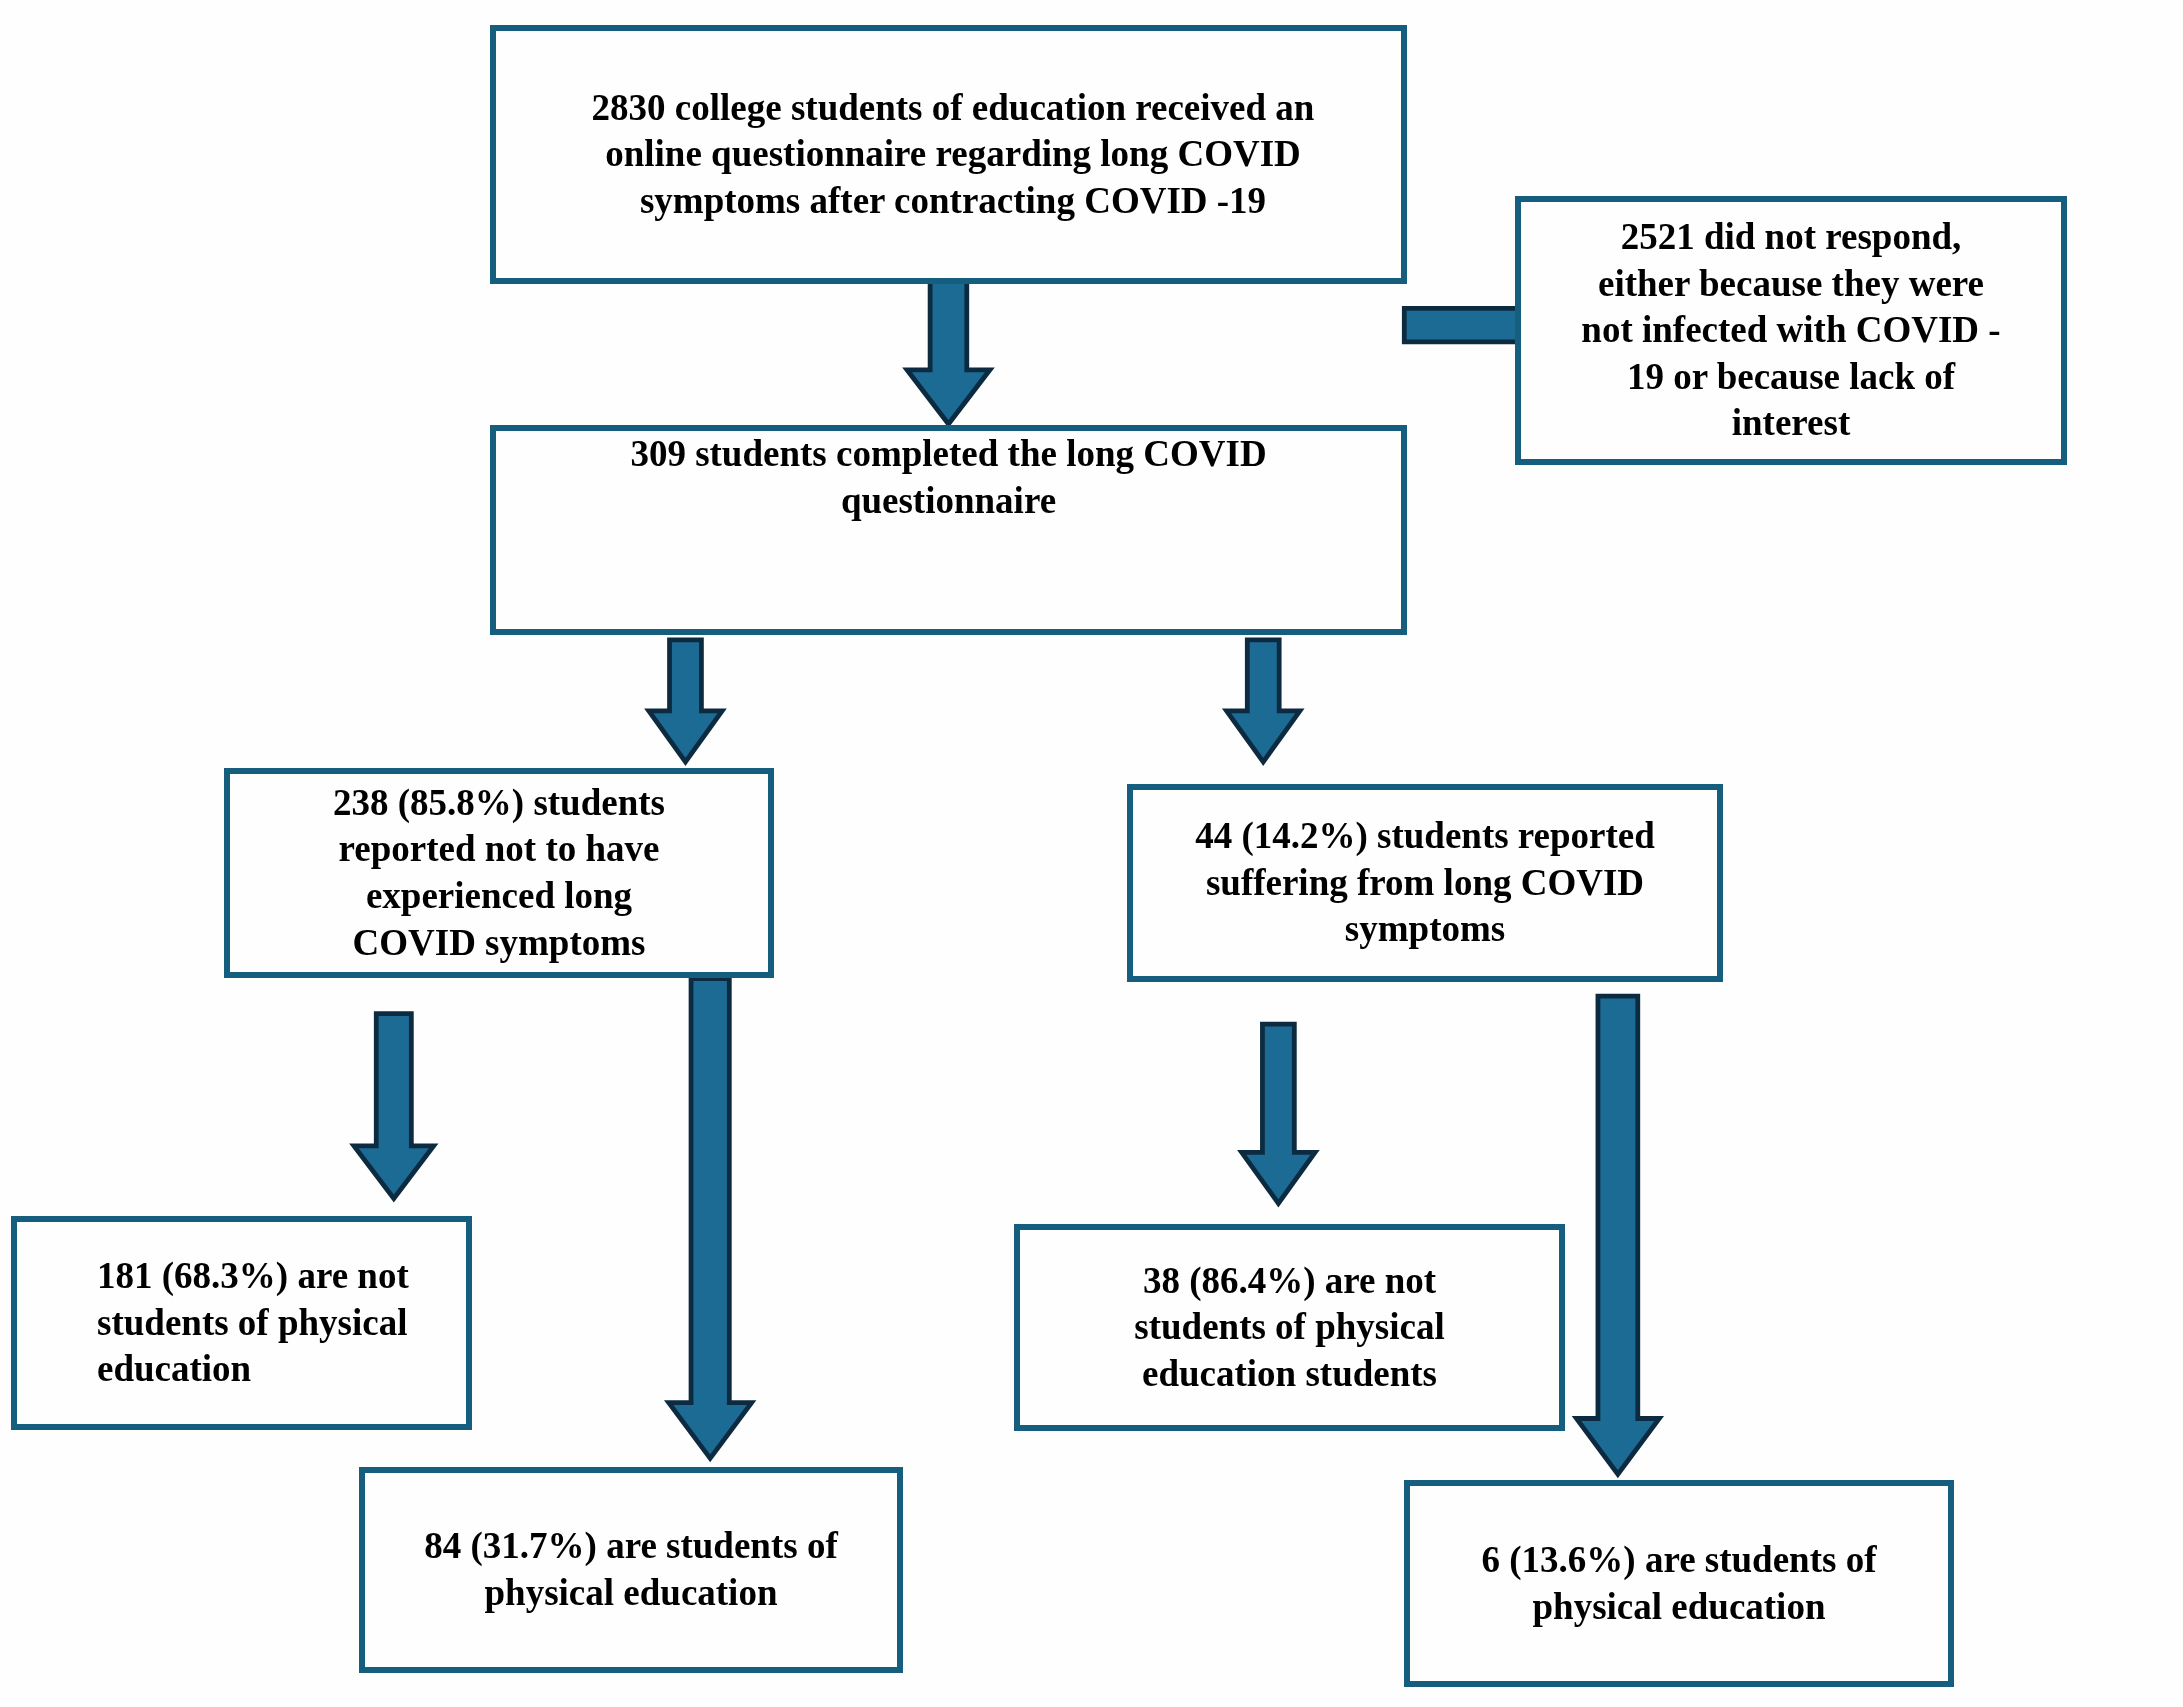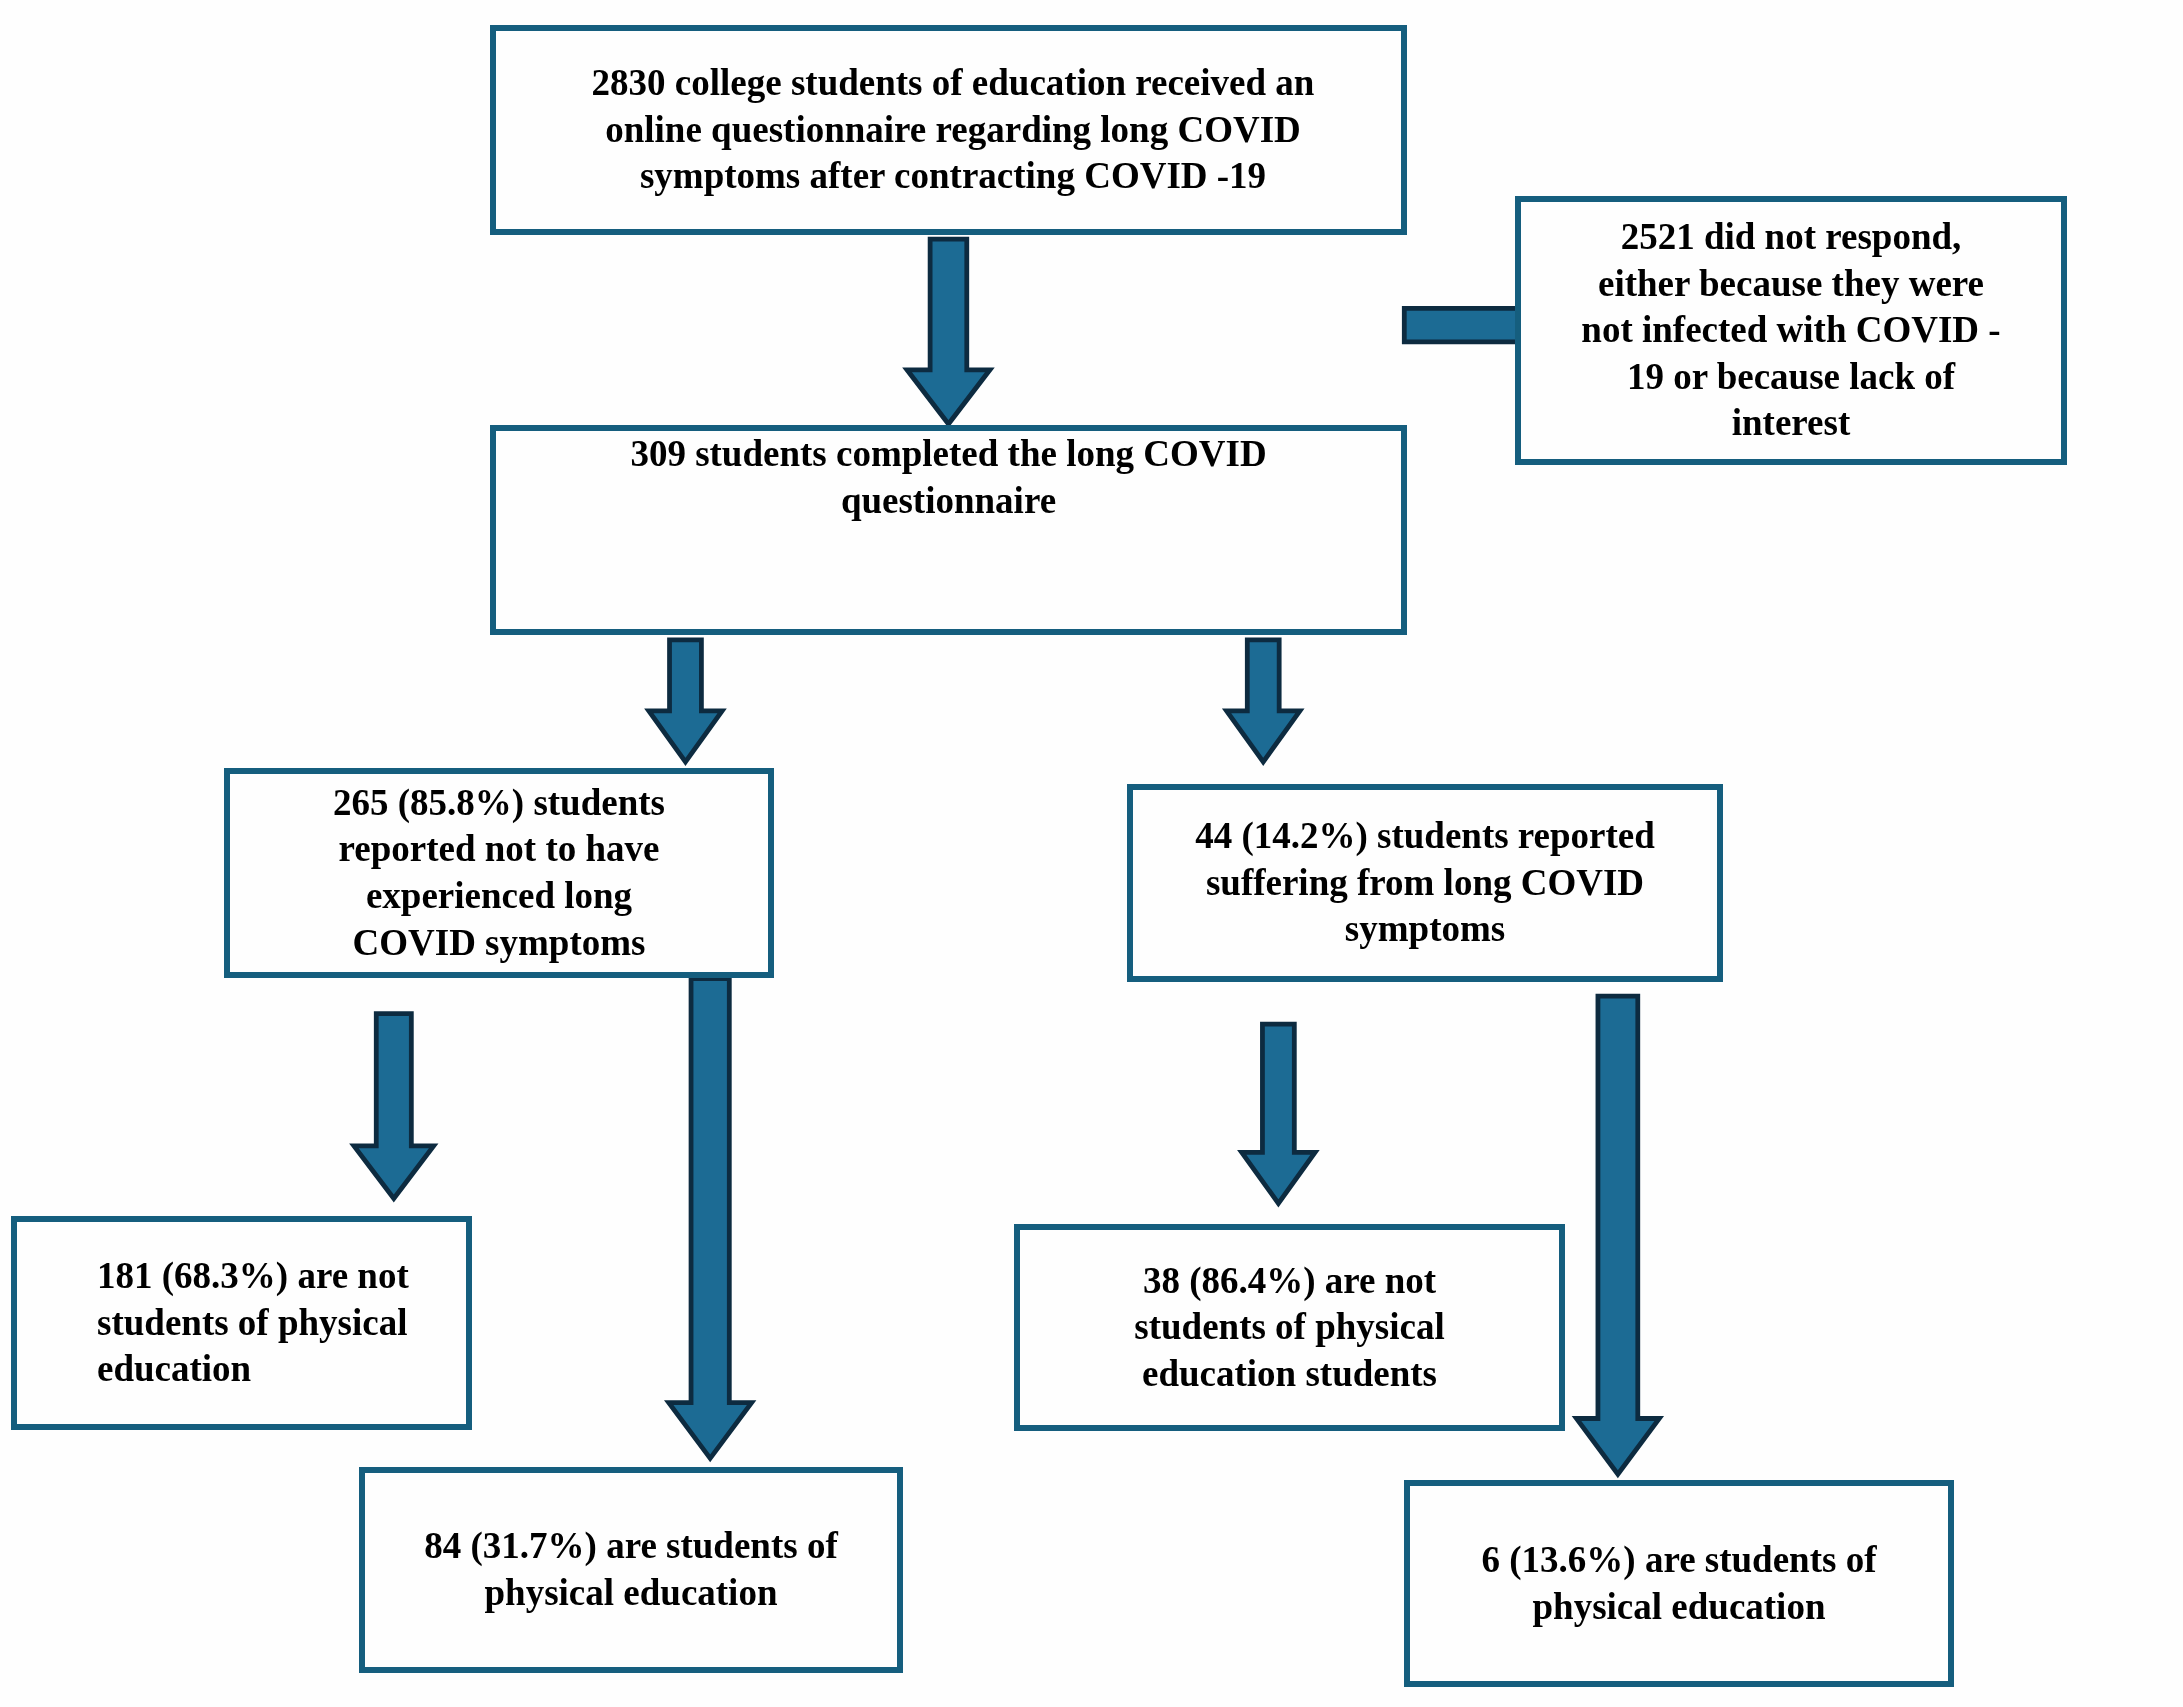--- a/index.html
+++ b/index.html
@@ -31,21 +31,21 @@
     font-weight: bold;
     font-size: 37px;
     line-height: 1.26;
     display: flex;
     align-items: center;
     justify-content: center;
     text-align: center;
   }
   .node .node-text { white-space: pre-line; width: 100%; padding: 0 11px; }
   
-  #n-received      { left: 490px;  top: 25px;   width: 917px; height: 210px; padding-left: 9px; }
+  #n-received      { left: 490px;  top: 25px;   width: 917px; height: 259px; padding-left: 9px; }
   #n-no-response   { left: 1515px; top: 196px;  width: 552px;  height: 269px; }
   #n-completed     { left: 490px;  top: 425px;  width: 917px; height: 210px;
                      align-items: flex-start; }
   #n-no-symptoms   { left: 224px;  top: 768px;  width: 550px;  height: 210px; }
   #n-symptoms      { left: 1127px; top: 784px;  width: 596px;  height: 198px; }
   #n-not-pe-left   { left: 11px;   top: 1216px; width: 461px;  height: 214px;
                      justify-content: flex-start; text-align: left; }
   #n-not-pe-left .node-text { padding-left: 80px; padding-right: 16px; width: auto; }
   #n-pe-left       { left: 359px;  top: 1467px; width: 544px;  height: 206px; }
   #n-not-pe-right  { left: 1014px; top: 1224px; width: 551px;  height: 207px; }
@@ -94,21 +94,21 @@
 19 or because lack of
 interest</span>
   </div>
 
   <div class="node" id="n-completed">
     <span class="node-text">309 students completed the long COVID
 questionnaire</span>
   </div>
 
   <div class="node" id="n-no-symptoms">
-    <span class="node-text">265 (85.8%) students
+    <span class="node-text">238 (85.8%) students
 reported not to have
 experienced  long
 COVID symptoms</span>
   </div>
 
   <div class="node" id="n-symptoms">
     <span class="node-text">44 (14.2%) students reported
 suffering from  long COVID
 symptoms</span>
   </div>

